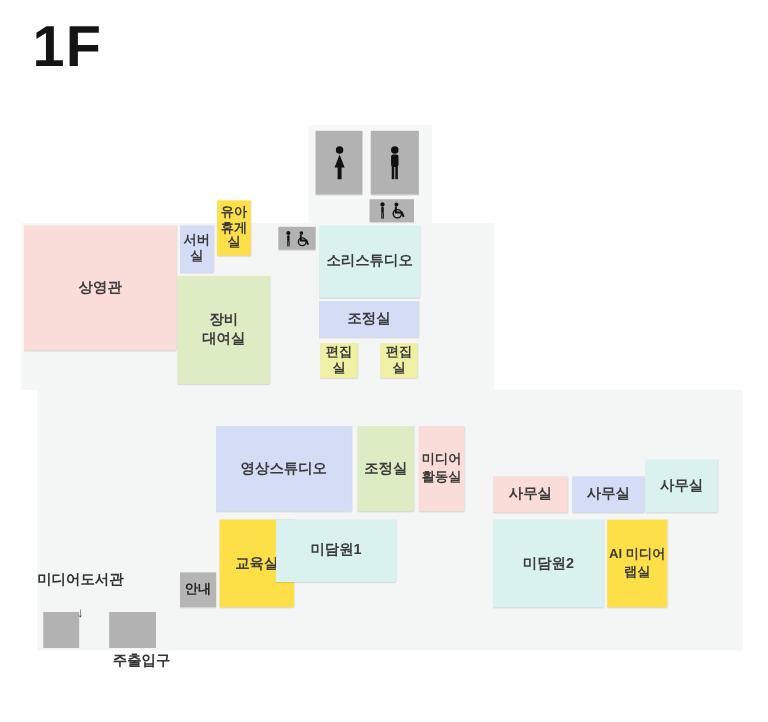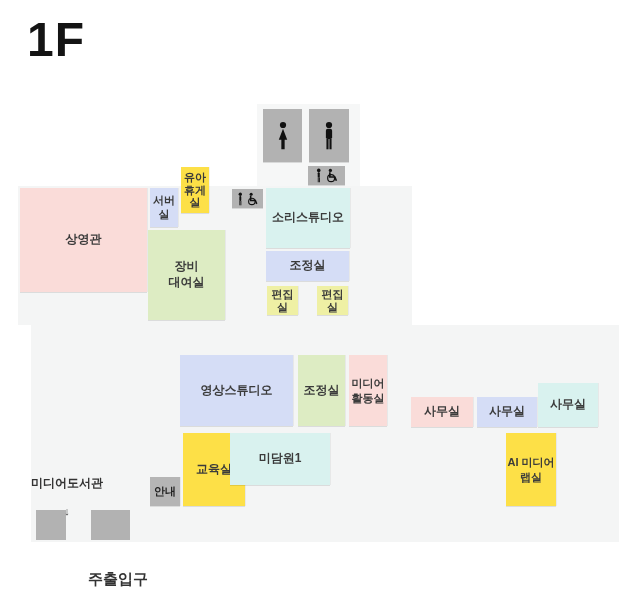--- a/index.html
+++ b/index.html
@@ -64,21 +64,21 @@
   .block{position:absolute;background:#b2b2b2;}
   #entrance-block-1{left:36px;top:510px;width:30px;height:30px;}
   #entrance-block-2{left:91px;top:510px;width:39px;height:30px;}
 
   .note{
     position:absolute;font-size:12px;font-weight:700;color:#333;text-align:center;
     white-space:pre-line;line-height:1.2;
   }
   #media-library-note{left:26px;top:462px;width:82px;}
   #media-library-note .arrow{font-weight:400;font-size:11px;color:#444;}
-  #main-entrance-label{left:88px;top:570px;width:60px;font-size:15px;}
+  #main-entrance-label{left:88px;top:543px;width:60px;font-size:12px;}
 </style>
 </head>
 <body>
 
 <div id="canvas">
 
   <div class="title">1F</div>
 
   <div class="band" id="band-top"></div>
   <div class="band" id="band-upper"></div>
@@ -150,20 +150,21 @@
 
   <div class="room c-lav" id="r-video">영상스튜디오</div>
   <div class="room c-green" id="r-control-lower">조정실</div>
   <div class="room c-pink" id="r-media-activity">미디어
 활동실</div>
   <div class="room c-pink" id="r-office-1">사무실</div>
   <div class="room c-lav" id="r-office-2">사무실</div>
   <div class="room c-cyan" id="r-office-3">사무실</div>
   <div class="room c-peach" id="r-education">교육실</div>
   <div class="room c-cyan" id="r-midamwon-1">미담원1</div>
+  <div class="room c-cyan" id="r-midamwon-2">미담원2</div>
   <div class="room c-peach" id="r-ai-lab">AI 미디어
 랩실</div>
   <div class="room c-gray" id="r-info">안내</div>
 
   <div class="block" id="entrance-block-1"></div>
   <div class="block" id="entrance-block-2"></div>
 
   <div class="note" id="media-library-note">
     <div>미디어도서관</div>
     <div class="arrow">↓</div>

